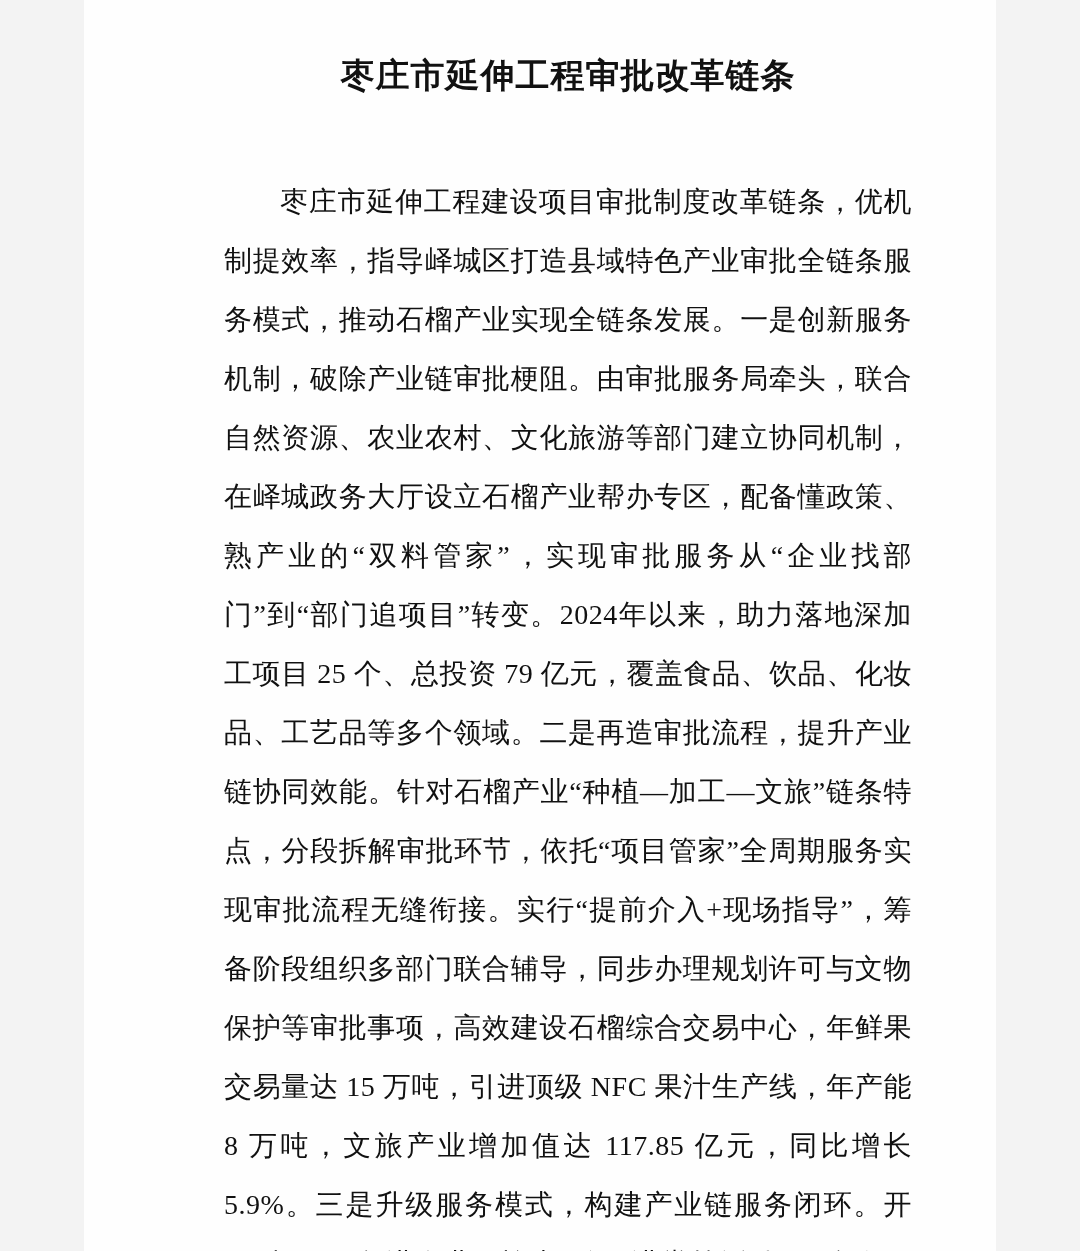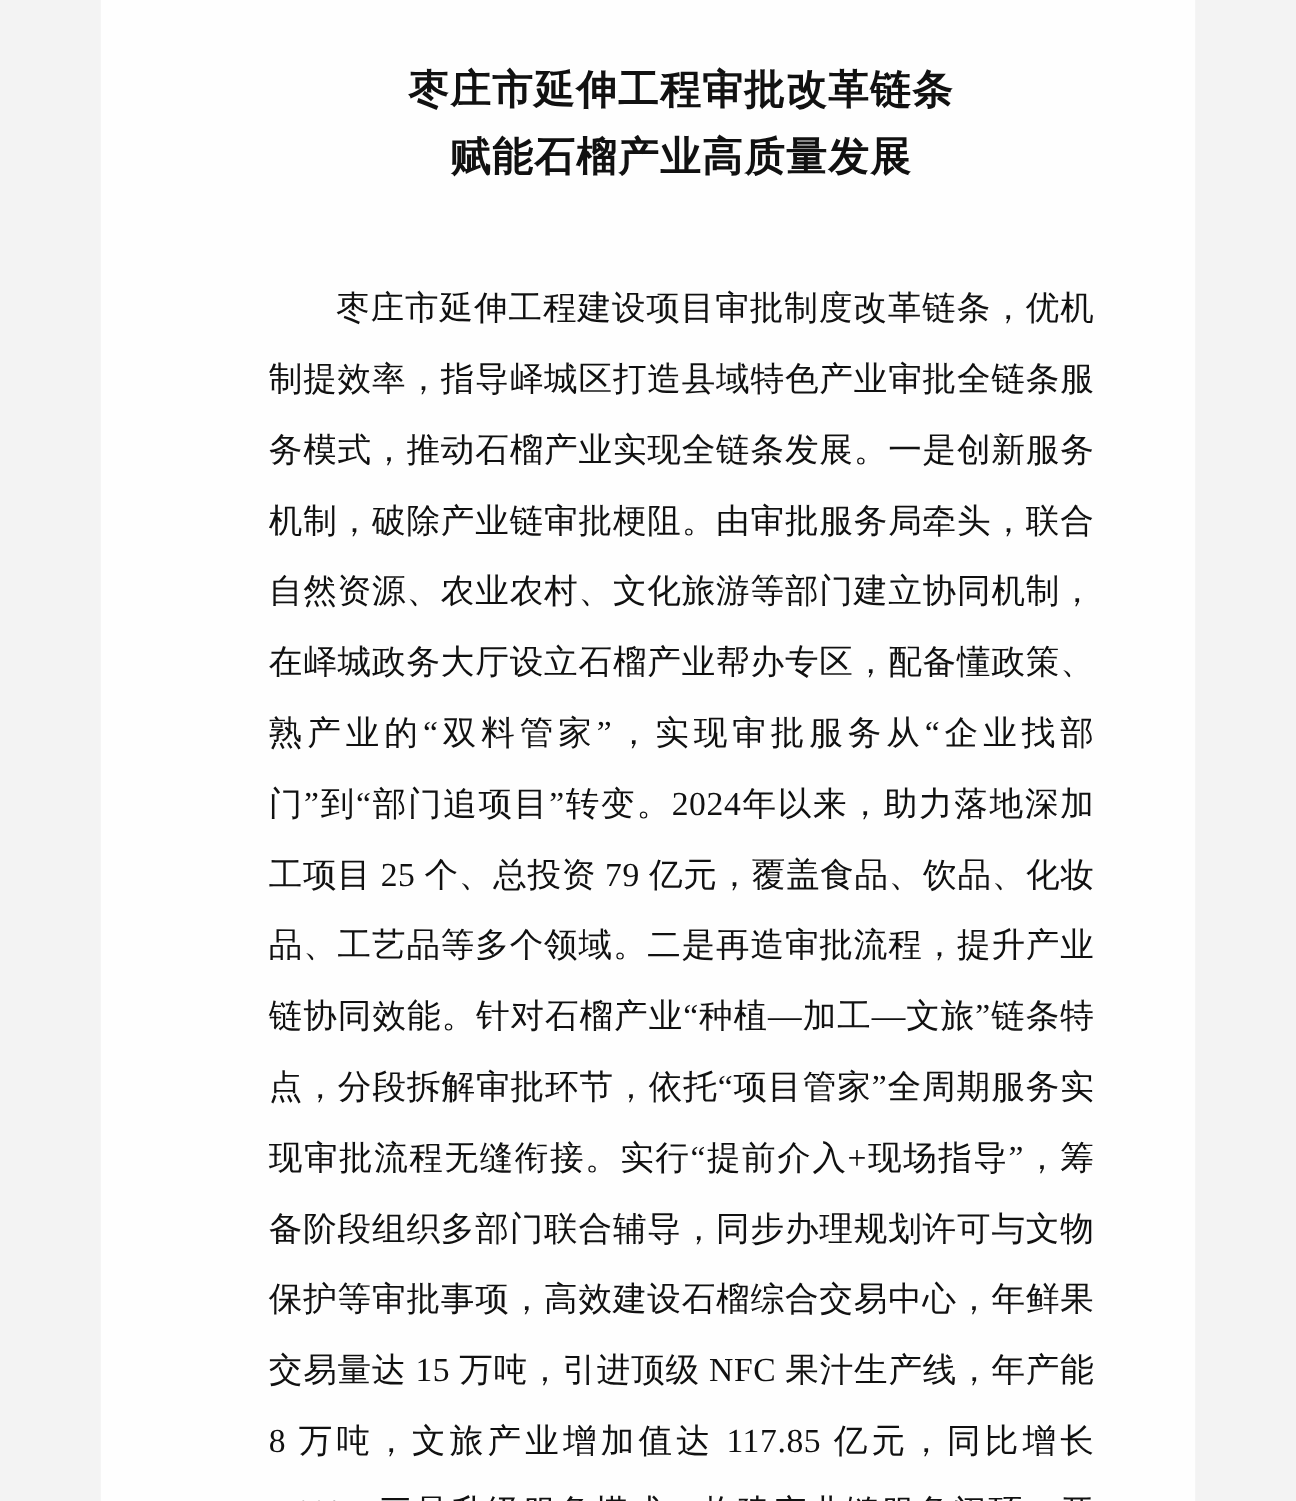--- a/index.html
+++ b/index.html
@@ -41,18 +41,17 @@
     margin: 0;
     text-indent: 2em;
   }
 </style>
 </head>
 <body>
 
 <div class="page">
   <h1 class="doc-title">
     <span class="title-line">枣庄市延伸工程审批改革链条</span>
-    <span class="title-line">赋能石榴产业高质量发展</span>
   </h1>
   <div class="doc-body">
     <p>枣庄市延伸工程建设项目审批制度改革链条，优机制提效率，指导峄城区打造县域特色产业审批全链条服务模式，推动石榴产业实现全链条发展。一是创新服务机制，破除产业链审批梗阻。由审批服务局牵头，联合自然资源、农业农村、文化旅游等部门建立协同机制，在峄城政务大厅设立石榴产业帮办专区，配备懂政策、熟产业的“双料管家”，实现审批服务从“企业找部门”到“部门追项目”转变。2024年以来，助力落地深加工项目 25 个、总投资 79 亿元，覆盖食品、饮品、化妆品、工艺品等多个领域。二是再造审批流程，提升产业链协同效能。针对石榴产业“种植—加工—文旅”链条特点，分段拆解审批环节，依托“项目管家”全周期服务实现审批流程无缝衔接。实行“提前介入+现场指导”，筹备阶段组织多部门联合辅导，同步办理规划许可与文物保护等审批事项，高效建设石榴综合交易中心，年鲜果交易量达 15 万吨，引进顶级 NFC 果汁生产线，年产能 8 万吨，文旅产业增加值达 117.85 亿元，同比增长 5.9%。三是升级服务模式，构建产业链服务闭环。开展“帮代服务进企业”“榴声政语”讲堂等活动 50 余次，实现服务与企业需求同频共振。依托工程审批系统，整合石榴产业项目材料提交、进度查询等功能，企业无需到场即可办理多项审批，审批时限压缩 40%以上，“指尖审批”成常态。</p>
   </div>
 </div>
 
 </body></html>

